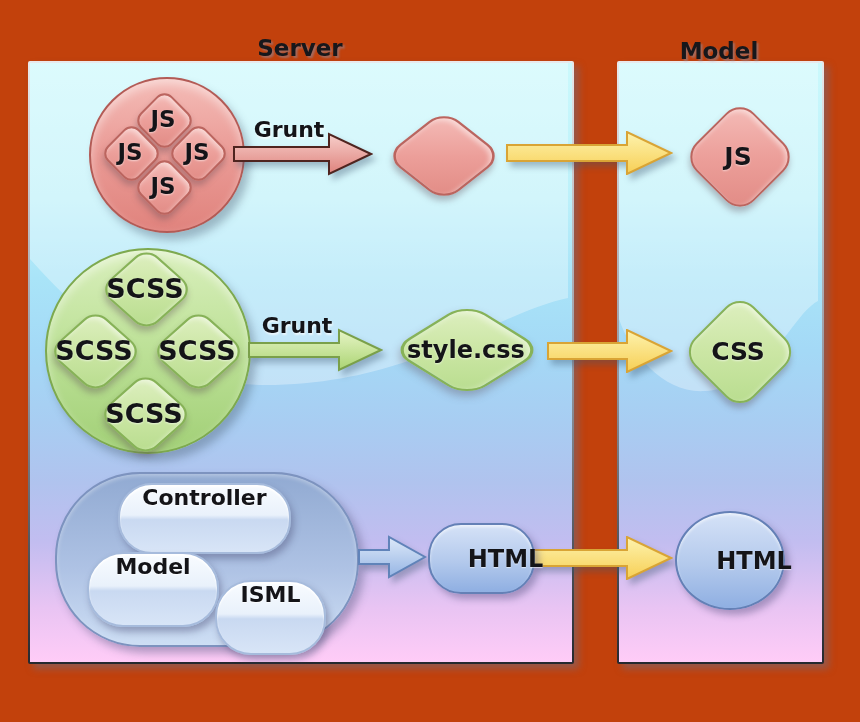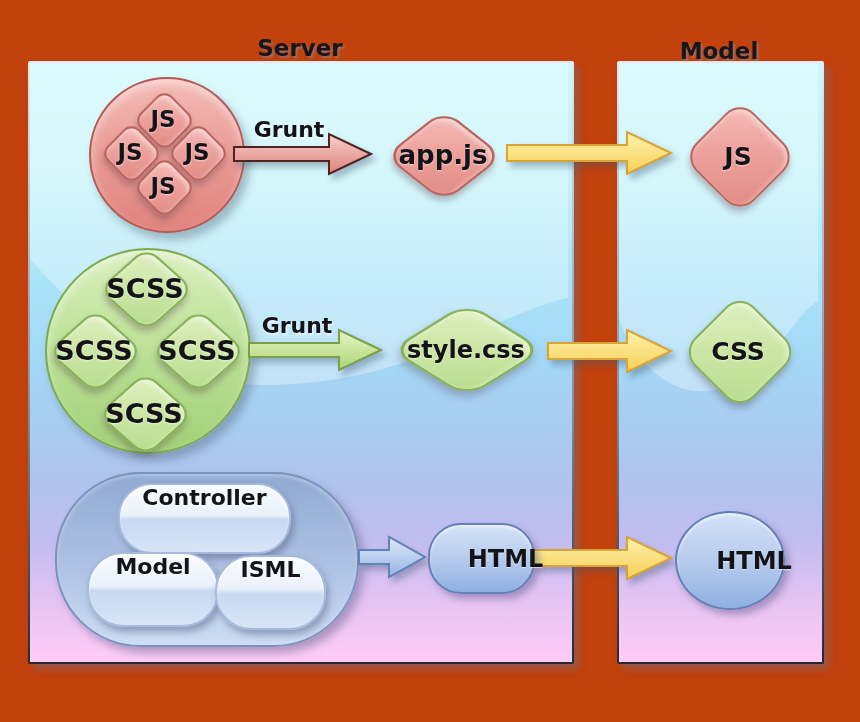--- a/index.html
+++ b/index.html
@@ -92,21 +92,20 @@
     <defs>
         <linearGradient id="gR" x1="0" y1="0" x2="0" y2="1">
       <stop offset="0" stop-color="#f7cfcb"></stop>
           <stop offset="1" stop-color="#de827c"></stop>
         </linearGradient>
       </defs>
     <polygon points="1,15 96,15 96,2 138,22 96,42 96,29 1,29" fill="url(#gR)" stroke="#4f241f" stroke-width="2"></polygon>
   </svg>
 
   <div class="diamond red-d" style="left:411px;top:123px;width:62px;height:62px;border-radius:17px;transform:scaleX(1.28) rotate(45deg);"></div>
-  <div class="label fs26" style="left:443px;top:155px;">app.js</div>
 
   <svg class="arrow" style="left:506px;top:131px;" width="167" height="44" viewBox="0 0 167 44">
     <defs>
         <linearGradient id="gY1" x1="0" y1="0" x2="0" y2="1">
       <stop offset="0" stop-color="#fdf3ae"></stop>
           <stop offset="1" stop-color="#f7cf55"></stop>
         </linearGradient>
       </defs>
     <polygon points="1,14 121,14 121,1 165,22 121,43 121,30 1,30" fill="url(#gY1)" stroke="#d9a435" stroke-width="2"></polygon>
   </svg>
@@ -155,21 +154,21 @@
   <div class="label fs25" style="left:738px;top:351px;">CSS</div>
 
   <div class="pillbox" style="left:55px;top:472px;width:300px;height:171px;"></div>
 
   <div class="pill" style="left:118px;top:483px;width:169px;height:67px;border-radius:34px;">
     <span class="fs22">Controller</span>
   </div>
   <div class="pill" style="left:87px;top:552px;width:128px;height:71px;border-radius:36px;">
     <span class="fs22">Model</span>
   </div>
-  <div class="pill" style="left:215px;top:555px;width:107px;height:71px;border-radius:36px;">
+  <div class="pill" style="left:215px;top:580px;width:107px;height:71px;border-radius:36px;">
     <span class="fs22">ISML</span>
   </div>
 
   <svg class="arrow" style="left:358px;top:535px;" width="69" height="44" viewBox="0 0 69 44">
     <defs>
         <linearGradient id="gB" x1="0" y1="0" x2="0" y2="1">
       <stop offset="0" stop-color="#dde9f9"></stop>
           <stop offset="1" stop-color="#96b5e4"></stop>
         </linearGradient>
       </defs>

